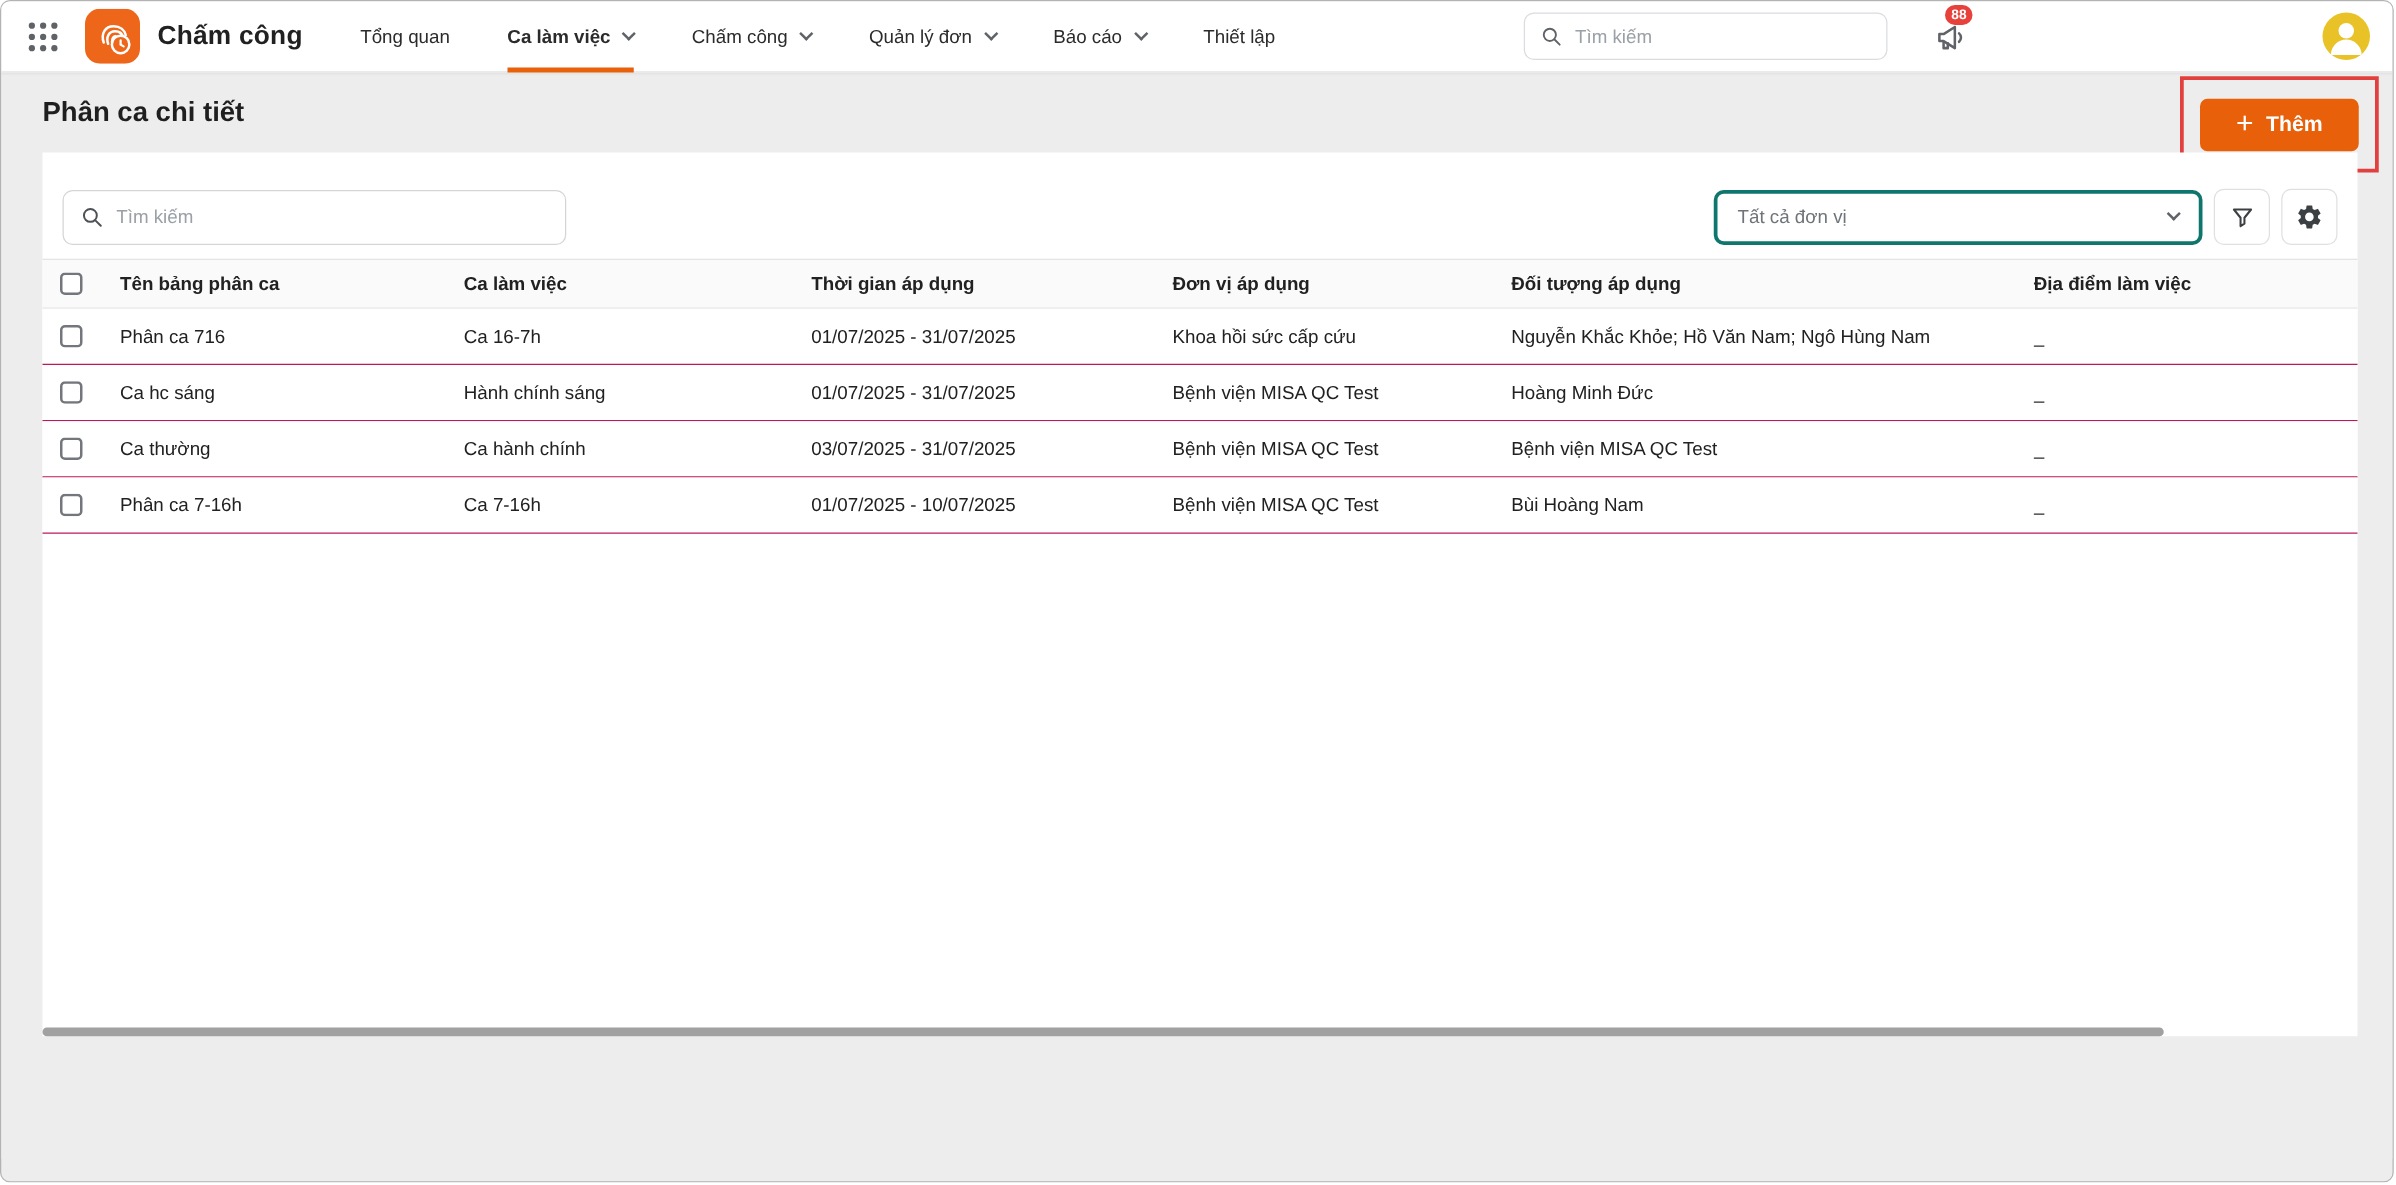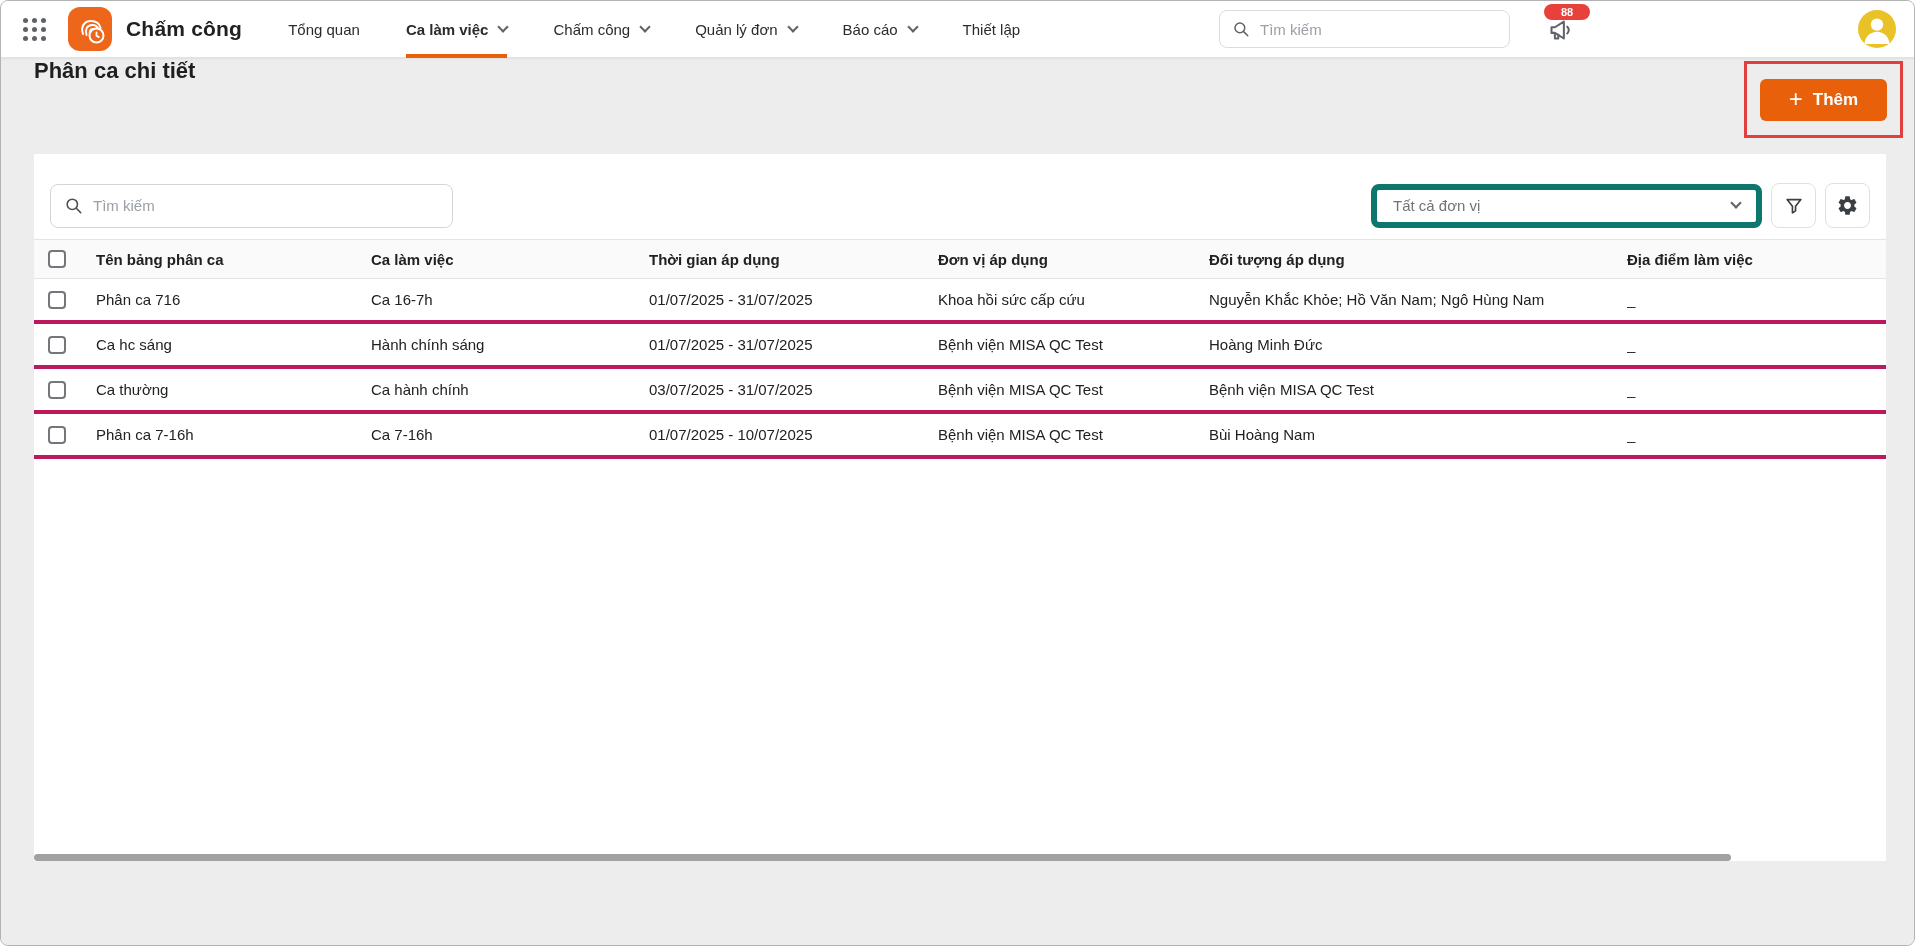--- a/index.html
+++ b/index.html
@@ -13,42 +13,42 @@
   .logo { width:44px; height:44px; margin-left:22px; flex:none; }
   .app-title { font-size:21px; font-weight:700; margin-left:14px; letter-spacing:.2px; white-space:nowrap; }
   .menu { display:flex; height:57px; margin-left:46px; gap:46px; }
   .nav-item { display:flex; align-items:center; height:100%; font-size:15px; color:#2b2b2b; cursor:pointer; border-bottom:4px solid transparent; padding-top:4px; white-space:nowrap; }
   .nav-item.active { font-weight:700; border-bottom-color:#E8610A; }
   .chev { width:8px; height:8px; border-right:2px solid #5f6368; border-bottom:2px solid #5f6368; transform:rotate(45deg); margin-left:11px; margin-top:-5px; flex:none; }
   .nav-search { margin-left:auto; width:291px; height:38px; border:1px solid #dadce0; border-radius:8px; background:#fff; display:flex; align-items:center; padding:0 12px; }
   .nav-search input, .tb-search input { border:none; outline:none; flex:1; font-size:15px; font-family:"Liberation Sans",sans-serif; color:#212121; background:transparent; margin-left:10px; }
   .nav-search input::placeholder, .tb-search input::placeholder { color:#9aa0a6; }
   .notif { position:relative; margin-left:34px; width:32px; height:32px; display:flex; align-items:center; justify-content:center; cursor:pointer; flex:none; }
-  .badge { position:absolute; top:-9px; left:0; background:#E8403A; color:#fff; font-size:11px; font-weight:700; border-radius:9px; padding:2px 17px; line-height:1.1; }
+  .badge { position:absolute; top:-9px; left:12px; background:#E8403A; color:#fff; font-size:11px; font-weight:700; border-radius:9px; padding:2px 5px; line-height:1.1; }
   .avatar { margin-left:282px; margin-right:18px; width:38px; height:38px; border-radius:50%; background:#E9C227; overflow:hidden; flex:none; cursor:pointer; }
 
   
-  .pagehead { height:96px; background:#ededed; display:flex; align-items:flex-start; padding-left:33px; position:relative; }
+  .pagehead { height:64px; background:#ededed; display:flex; align-items:center; padding-left:33px; position:relative; }
   .page-title { font-size:22px; font-weight:700; color:#1f1f1f; }
   .highlight-box { position:absolute; right:11px; top:3px; width:159px; height:77px; border:3px solid #E2403E; display:flex; align-items:center; justify-content:center; }
   .add-btn { width:127px; height:42px; background:#E8610A; border:none; border-radius:6px; color:#fff; font-size:17px; font-weight:700; font-family:"Liberation Sans",sans-serif; display:flex; align-items:center; justify-content:center; gap:10px; cursor:pointer; }
   .add-btn .plus { font-size:24px; font-weight:400; line-height:0; margin-top:-2px; }
 
   
   .content { height:805px; background:#ededed; }
   .card { margin:0 28px 0 33px; height:707px; background:#fff; position:relative; }
   .toolbar { display:flex; align-items:center; padding:18px 16px 0 16px; height:85px; }
   .tb-search { width:403px; height:44px; border:1px solid #d5d5d5; border-radius:8px; background:#fff; display:flex; align-items:center; padding:0 13px; }
-  .unit-select { margin-left:auto; width:391px; height:44px; border:6px solid #0f766e; border-radius:8px; background:#fff; display:flex; align-items:center; padding:0 16px; font-size:15px; color:#6f7479; cursor:pointer; }
+  .unit-select { margin-left:auto; width:391px; height:44px; border:3px solid #0f766e; border-radius:8px; background:#fff; display:flex; align-items:center; padding:0 16px; font-size:15px; color:#6f7479; cursor:pointer; }
   .unit-select .chev { margin-left:auto; }
   .icon-btn { width:45px; height:45px; margin-left:9px; border:1px solid #e0e0e0; border-radius:8px; background:#fff; display:flex; align-items:center; justify-content:center; cursor:pointer; flex:none; }
 
   
   .thead { display:flex; align-items:center; height:40px; background:#fafafa; border-top:1px solid #e4e4e4; border-bottom:1px solid #e4e4e4; font-weight:700; font-size:15px; }
-  .trow { display:flex; align-items:center; height:45px; border-bottom:4px solid #be185d; background:#fff; font-size:15px; }
+  .trow { display:flex; align-items:center; height:45px; border-bottom:1px solid #be185d; background:#fff; font-size:15px; }
   .cell { padding-right:16px; white-space:nowrap; overflow:hidden; text-overflow:ellipsis; }
   .w-check { width:62px; flex:none; display:flex; justify-content:center; }
   .w-name { width:275px; flex:none; }
   .w-shift { width:278px; flex:none; }
   .w-period { width:277px; flex:none; }
   .w-unit { width:271px; flex:none;margin-left:12px; }
   .w-subj { width:418px; flex:none; }
   .w-loc { flex:1; }
   .cb { width:18px; height:18px; border:2px solid #73777b; border-radius:4px; background:#fff; display:inline-block; cursor:pointer; }
 

